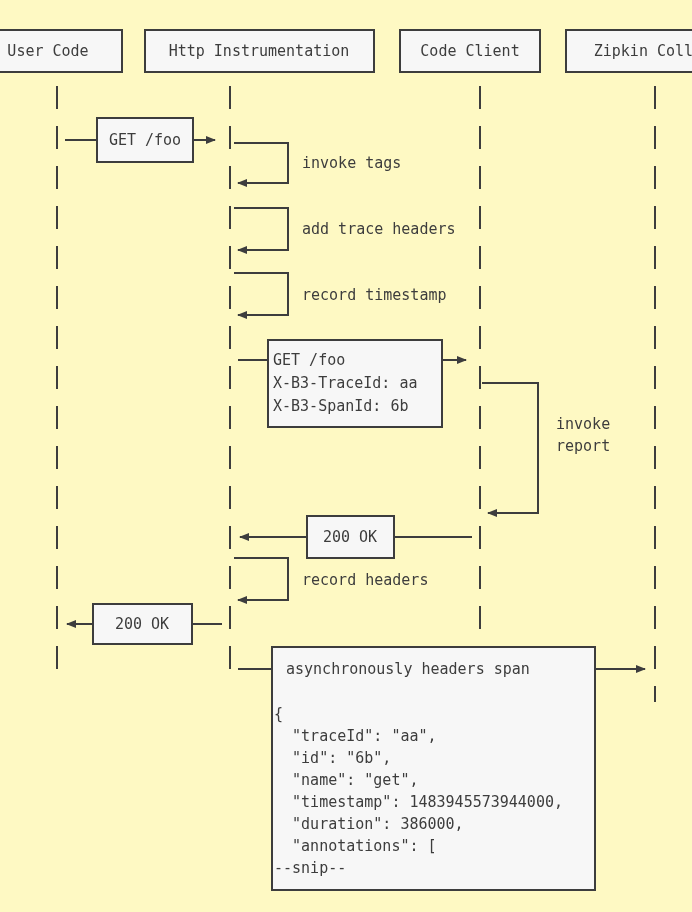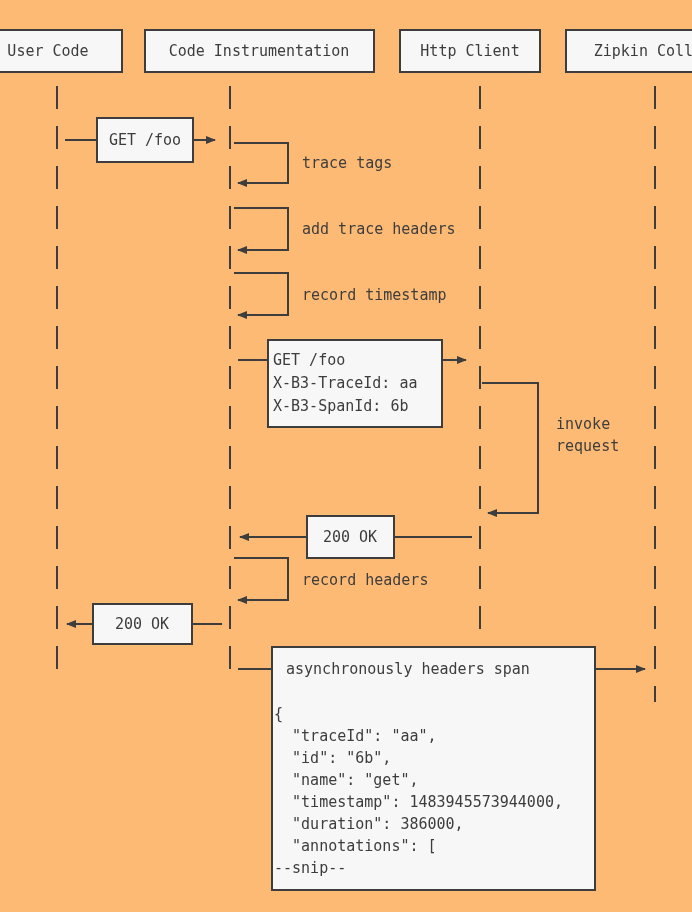--- a/index.html
+++ b/index.html
@@ -1,19 +1,19 @@
 <!DOCTYPE html>
 <html><head>
 <meta charset="utf-8">
 <style>
   html,body{margin:0;padding:0;}
   .canvas{
     position:relative;
     width:692px;height:912px;
-    background:#fdba74;
+    background:#fef9c3;
     overflow:hidden;
     font-family:"DejaVu Sans Mono","Liberation Mono",monospace;
     font-size:15px;
     color:#3d3d3d;
   }
   .canvas svg{position:absolute;left:0;top:0;}
   .t{position:absolute;white-space:pre;line-height:22px;}
   .c{transform:translate(-50%,-50%);}   
   .vc{transform:translateY(-50%);}      
   .req{line-height:23px;}
@@ -66,33 +66,33 @@
       <rect x="93" y="604" width="99" height="40" fill="#f7f7f7"></rect>
       <line x1="93" y1="624" x2="67" y2="624" marker-end="url(#arr)"></line>
 
       <line x1="238" y1="669" x2="272" y2="669"></line>
       <rect x="272" y="647" width="323" height="243" fill="#f7f7f7"></rect>
       <line x1="595" y1="669" x2="645" y2="669" marker-end="url(#arr)"></line>
     </g>
   </svg>
 
   <div class="t c" style="left:48px;top:51px">User Code</div>
-  <div class="t c" style="left:259px;top:51px">Code Instrumentation</div>
-  <div class="t c" style="left:470px;top:51px">Http Client</div>
+  <div class="t c" style="left:259px;top:51px">Http Instrumentation</div>
+  <div class="t c" style="left:470px;top:51px">Code Client</div>
   <div class="t c" style="left:666px;top:51px">Zipkin Collector</div>
 
   <div class="t c" style="left:145px;top:140px">GET /foo</div>
-  <div class="t vc" style="left:302px;top:163px">trace tags</div>
+  <div class="t vc" style="left:302px;top:163px">invoke tags</div>
   <div class="t vc" style="left:302px;top:229px">add trace headers</div>
   <div class="t vc" style="left:302px;top:295px">record timestamp</div>
   <div class="t req" style="left:273px;top:349px">GET /foo
 X-B3-TraceId: aa
 X-B3-SpanId: 6b</div>
   <div class="t" style="left:556px;top:413px">invoke
-request</div>
+report</div>
   <div class="t c" style="left:350px;top:537px">200 OK</div>
   <div class="t vc" style="left:302px;top:580px">record headers</div>
   <div class="t c" style="left:142px;top:624px">200 OK</div>
   <div class="t vc" style="left:286px;top:669px">asynchronously headers span</div>
   <div class="t" style="left:274px;top:703px">{
   "traceId": "aa",
   "id": "6b",
   "name": "get",
   "timestamp": 1483945573944000,
   "duration": 386000,

